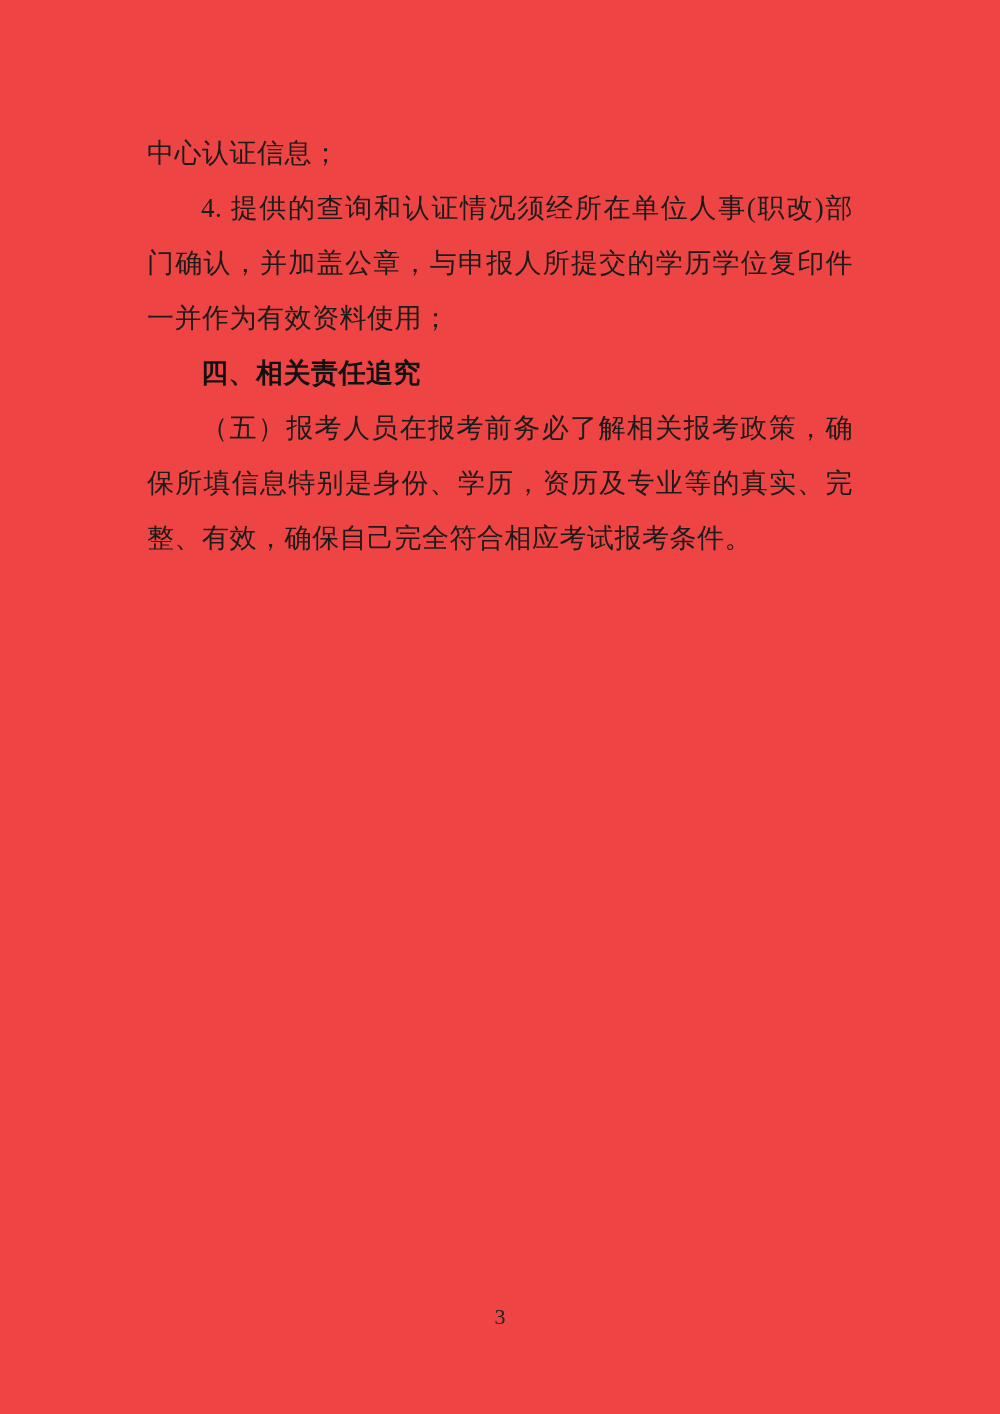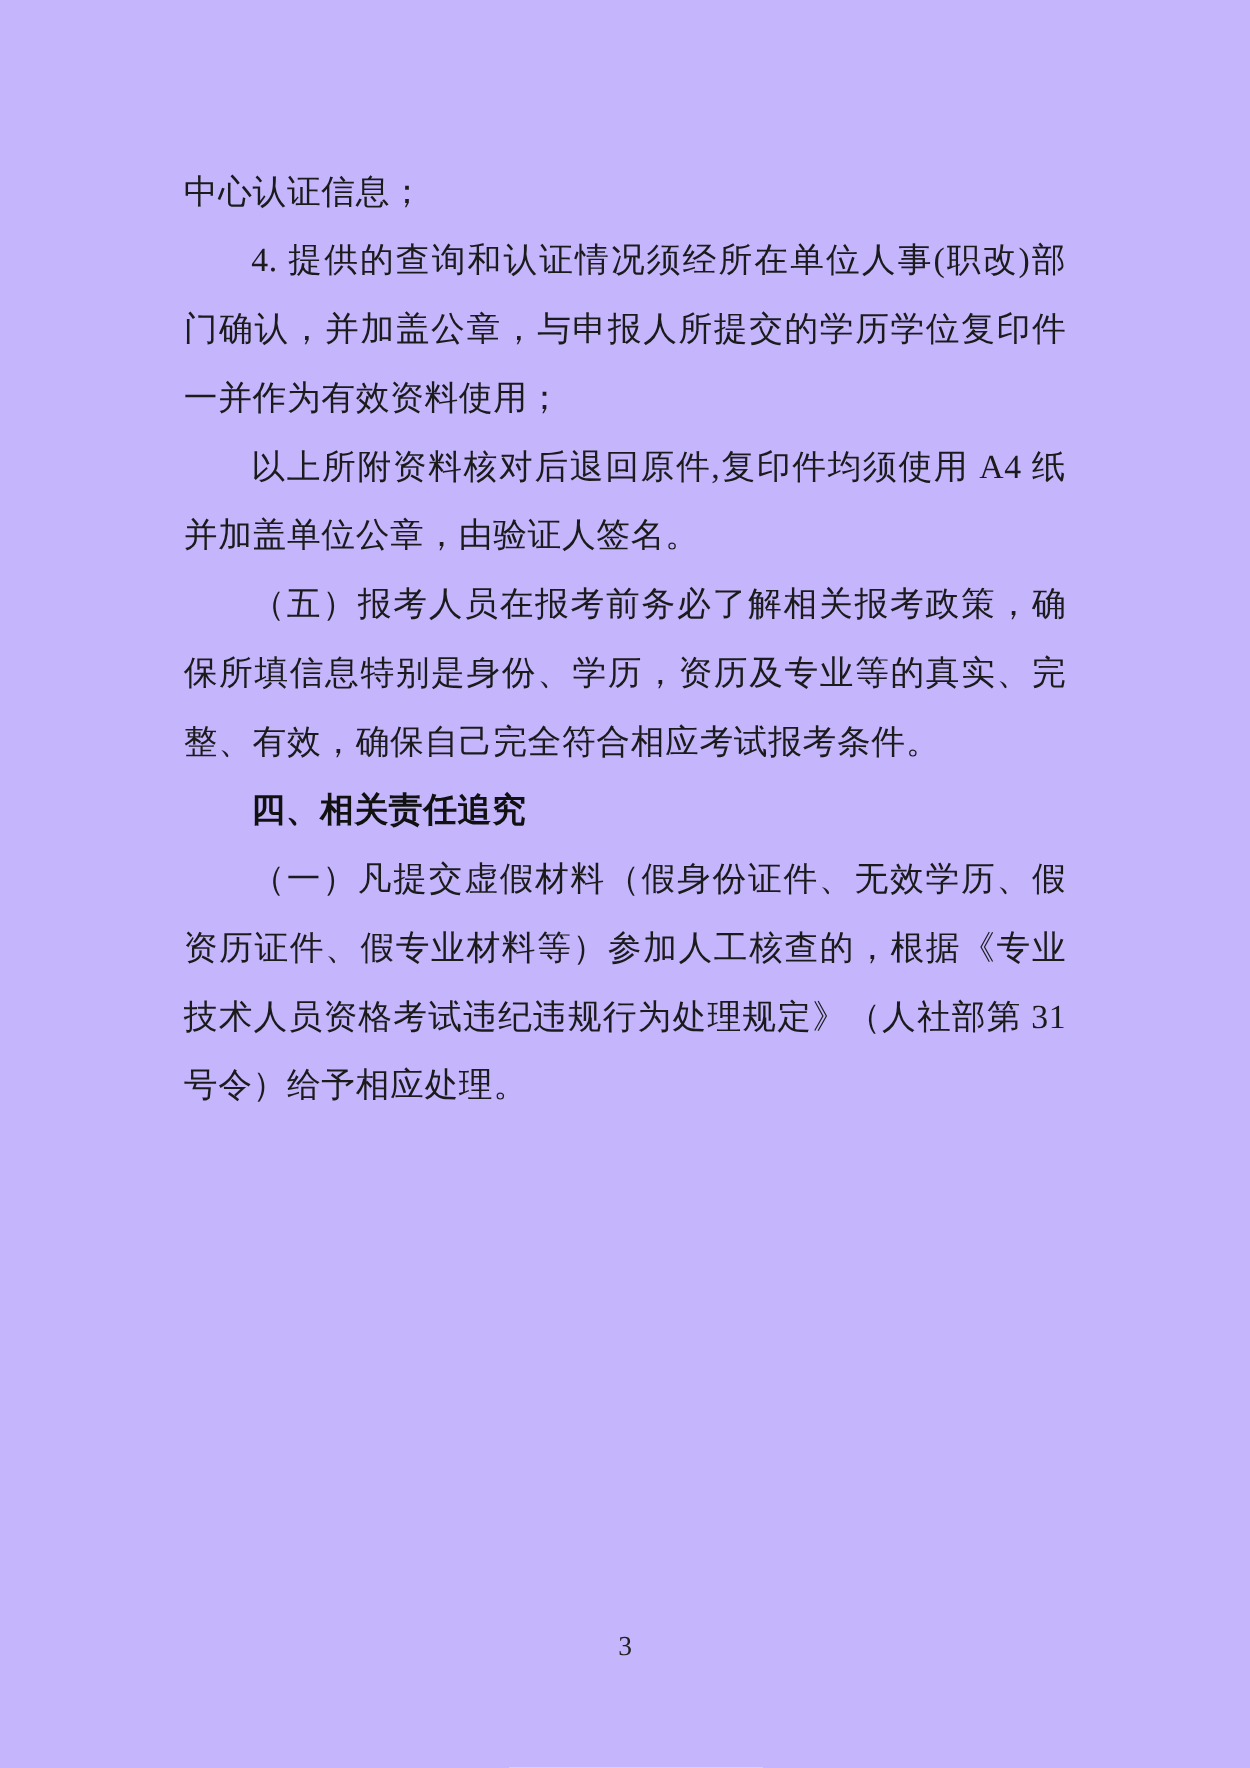--- a/index.html
+++ b/index.html
@@ -5,21 +5,21 @@
   html, body {
     margin: 0;
     padding: 0;
     background: #e8e8e8;
   }
   .page {
     position: relative;
     width: 1000px;
     height: 1414px;
     margin: 0 auto;
-    background: #c4b5fd;
+    background: #ef4444;
     overflow: hidden;
     font-family: "Liberation Serif", "DejaVu Serif", serif;
   }
   .content {
     position: absolute;
     left: 147px;
     top: 126px;
     width: 706px;
     font-size: 27px;
     line-height: 55px;
@@ -52,20 +52,18 @@
     font-family: "Liberation Serif", "DejaVu Serif", serif;
   }
 </style>
 </head>
 <body>
 
 <div class="page">
   <div class="content">
     <p class="para">中心认证信息；</p>
     <p class="para indent">4. 提供的查询和认证情况须经所在单位人事(职改)部门确认，并加盖公章，与申报人所提交的学历学位复印件一并作为有效资料使用；</p>
-    <p class="para indent">以上所附资料核对后退回原件,复印件均须使用 A4 纸并加盖单位公章，由验证人签名。</p>
+    <p class="para indent heading">四、相关责任追究</p>
     <p class="para indent">（五）报考人员在报考前务必了解相关报考政策，确保所填信息特别是身份、学历，资历及专业等的真实、完整、有效，确保自己完全符合相应考试报考条件。</p>
-    <p class="para indent heading">四、相关责任追究</p>
-    <p class="para indent">（一）凡提交虚假材料（假身份证件、无效学历、假资历证件、假专业材料等）参加人工核查的，根据《专业技术人员资格考试违纪违规行为处理规定》（人社部第 31 号令）给予相应处理。</p>
   </div>
 
   <div class="footer">3</div>
 </div>
 
 </body></html>

